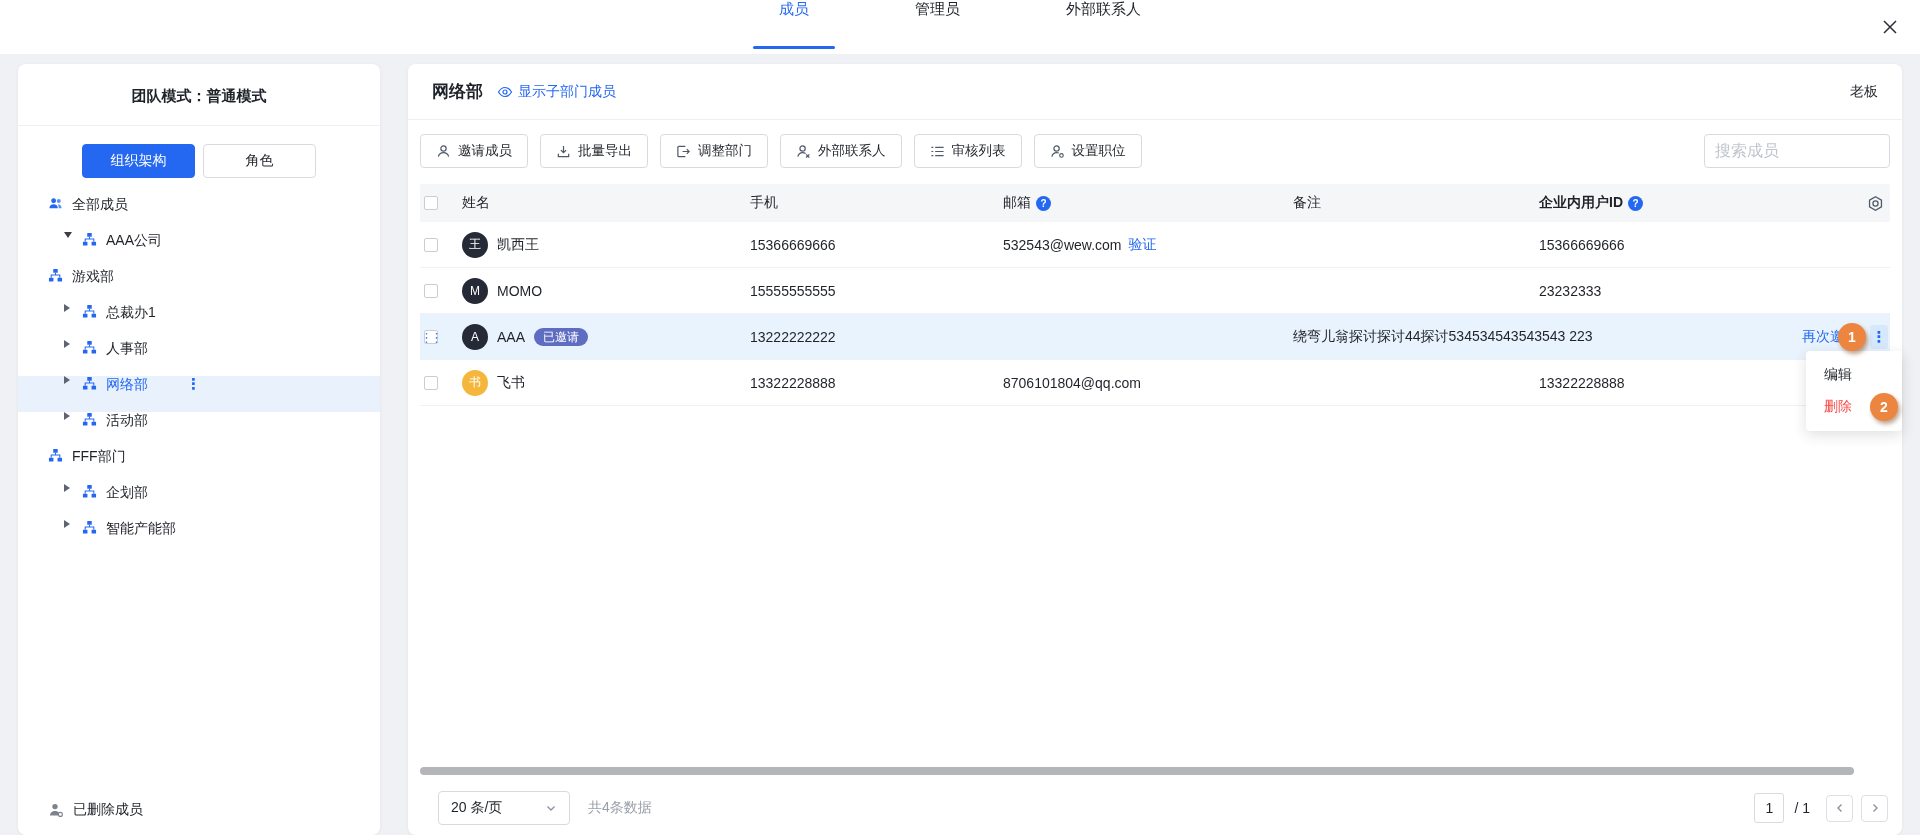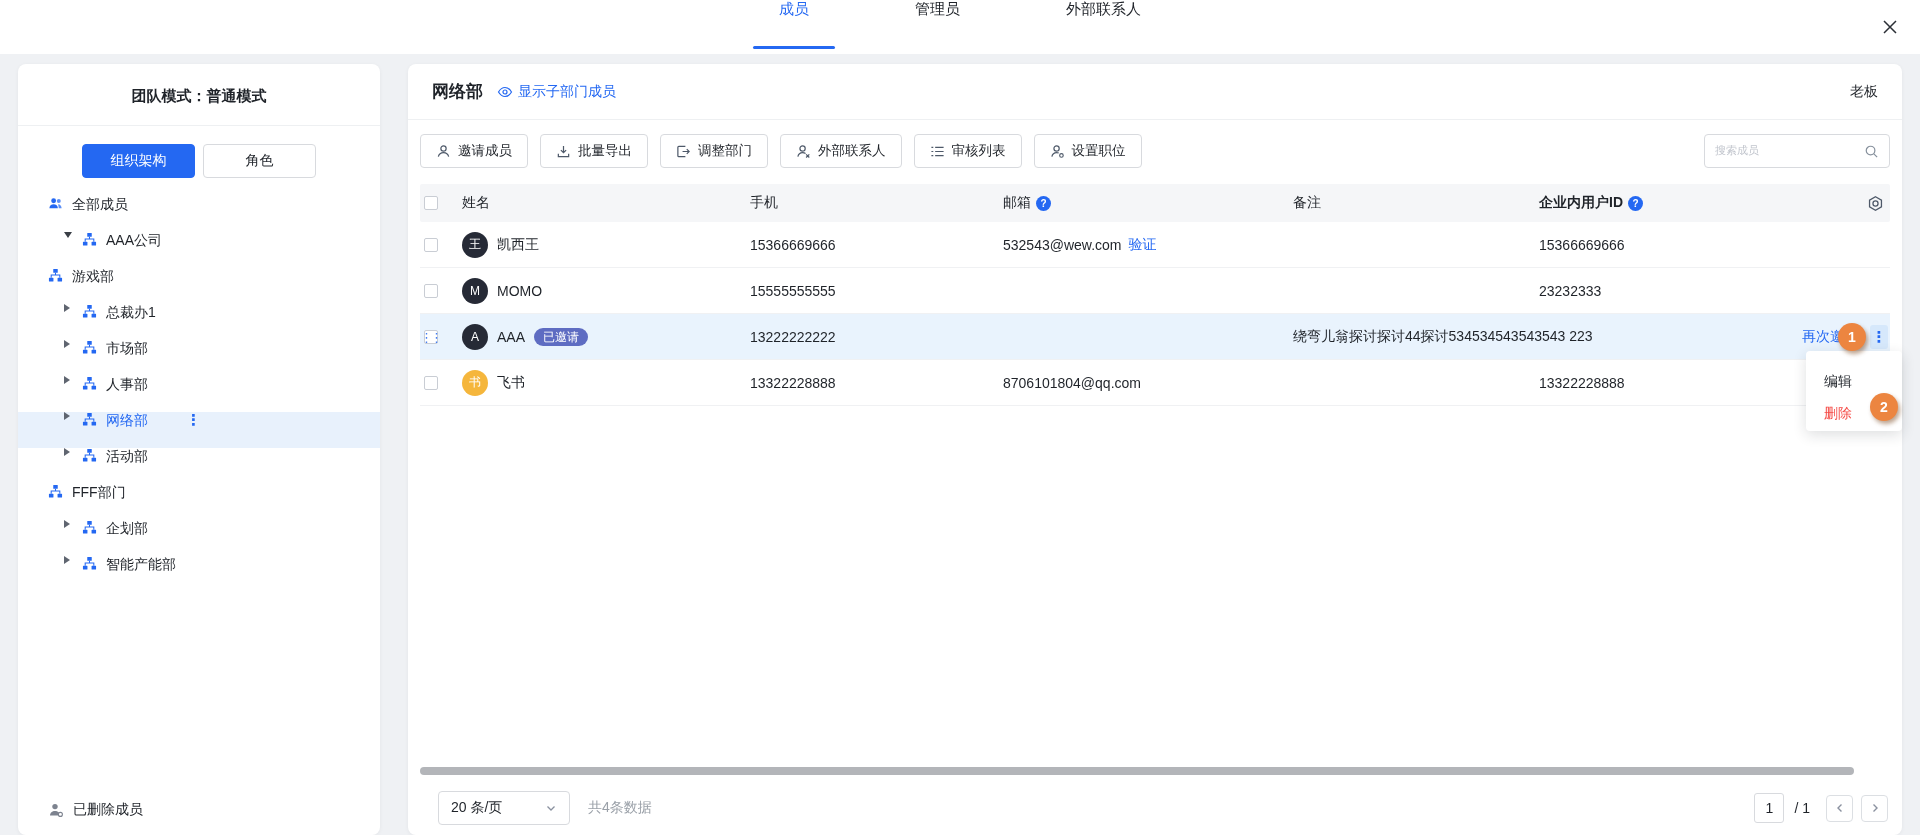--- a/index.html
+++ b/index.html
@@ -52,22 +52,22 @@
   .head-right { margin-left:auto; font-size:14px; color:#1f2329; }
   .main-divider { height:1px; background:#eef0f2; }
 
   
   .toolbar { display:flex; align-items:center; gap:12px; padding:14px 12px 14px 12px; }
   .tb-btn { height:34px; border:1px solid #d8dade; border-radius:4px; background:#fff;
     display:flex; align-items:center; gap:7px; padding:16px 15px; font-size:13.5px; cursor:pointer; color:#1f2329; }
   .tb-btn svg { flex:none; }
   .search-box { margin-left:auto; width:186px; height:34px; border:1px solid #d8dade; border-radius:4px;
     display:flex; align-items:center; padding:0 10px; }
-  .search-box input { border:none; outline:none; flex:1; font-size:11px; color:#737373;
-    font-family:Liberation Mono, monospace; background:transparent; }
+  .search-box input { border:none; outline:none; flex:1; font-size:16px; color:#737373;
+    font-family:Liberation Serif, serif; background:transparent; }
   .search-box input::placeholder { color:#c0c4cc; }
 
   
   .table { margin:2px 12px 0; position:relative; }
   .trow { display:grid; grid-template-columns:42px 288px 253px 290px 246px 256px 1fr;
     align-items:center; }
   .thead { background:#f5f6f8; height:38px; border-radius:2px; font-size:14px; color:#1f2329; }
   .tbody-row { height:46px; border-bottom:1px solid #f0f1f3; position:relative; }
   .tbody-row.selected { background:#e9f3fd; }
   .cell { display:flex; align-items:center; min-width:0; }
@@ -97,21 +97,21 @@
   .marker { position:absolute; width:28px; height:28px; border-radius:50%;
     background:#ec8540; color:#fff; font-weight:bold; font-size:14px;
     display:flex; align-items:center; justify-content:center;
     box-shadow:2px 3px 4px rgba(110,55,10,.45); z-index:30; }
   .marker-1 { right:24px; top:9px; }
   .marker-2 { right:4px; top:50%; transform:translateY(-50%); }
 
   
   .ctx-menu { position:absolute; right:0; top:287px; width:96px; background:#fff;
     border-radius:4px; box-shadow:0 4px 14px rgba(31,35,41,.14); padding:8px 0; z-index:20; }
-  .ctx-item { position:relative; height:32px; display:flex; align-items:flex-end;
+  .ctx-item { position:relative; height:32px; display:flex; align-items:center;
     padding-left:18px; font-size:14px; cursor:pointer; }
   .ctx-item.danger { color:#f54a45; }
 
   
   .hscrollbar { position:absolute; left:12px; right:48px; bottom:60px; height:8px;
     background:#b3b5b9; border-radius:4px; cursor:pointer; }
   .pagination { position:absolute; left:16px; right:0; bottom:0; height:54px;
     display:flex; align-items:center; padding:0 14px; }
   .page-size { width:132px; height:34px; border:1px solid #d8dade; border-radius:4px;
     display:flex; align-items:center; padding:0 12px; cursor:pointer; background:#fff; }
@@ -197,32 +197,20 @@
         </span>
       <svg class="tree-icon" viewBox="0 0 16 16">
         <rect x="5.6" y="1" width="4.8" height="4" rx=".6" fill="#2468f2"></rect>
         <rect x="1" y="10.5" width="4.8" height="4" rx=".6" fill="#2468f2"></rect>
         <rect x="10.2" y="10.5" width="4.8" height="4" rx=".6" fill="#2468f2"></rect>
         <path d="M8 5v2.5M3.4 10.5V7.5h9.2v3" stroke="#2468f2" stroke-width="1.1" fill="none"></path>
       </svg>
       <span>总裁办1</span>
     </div>
 
-    <div class="tree-item lvl1" style="padding-left:46px">
-      <span class="arrow right">
-          <i></i>
-        </span>
-      <svg class="tree-icon" viewBox="0 0 16 16">
-        <rect x="5.6" y="1" width="4.8" height="4" rx=".6" fill="#2468f2"></rect>
-        <rect x="1" y="10.5" width="4.8" height="4" rx=".6" fill="#2468f2"></rect>
-        <rect x="10.2" y="10.5" width="4.8" height="4" rx=".6" fill="#2468f2"></rect>
-        <path d="M8 5v2.5M3.4 10.5V7.5h9.2v3" stroke="#2468f2" stroke-width="1.1" fill="none"></path>
-      </svg>
-      <span>市场部</span>
-    </div>
 
     <div class="tree-item lvl1" style="padding-left:46px">
       <span class="arrow right">
           <i></i>
         </span>
       <svg class="tree-icon" viewBox="0 0 16 16">
         <rect x="5.6" y="1" width="4.8" height="4" rx=".6" fill="#2468f2"></rect>
         <rect x="1" y="10.5" width="4.8" height="4" rx=".6" fill="#2468f2"></rect>
         <rect x="10.2" y="10.5" width="4.8" height="4" rx=".6" fill="#2468f2"></rect>
         <path d="M8 5v2.5M3.4 10.5V7.5h9.2v3" stroke="#2468f2" stroke-width="1.1" fill="none"></path>

